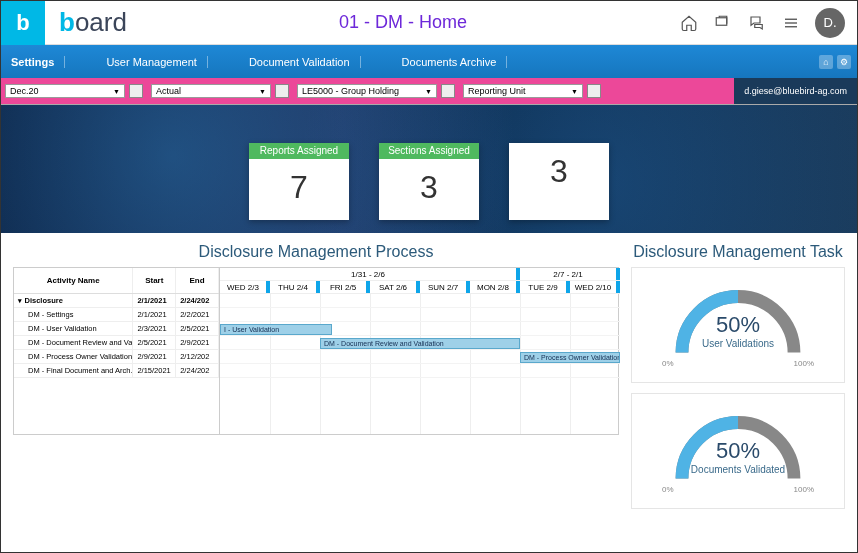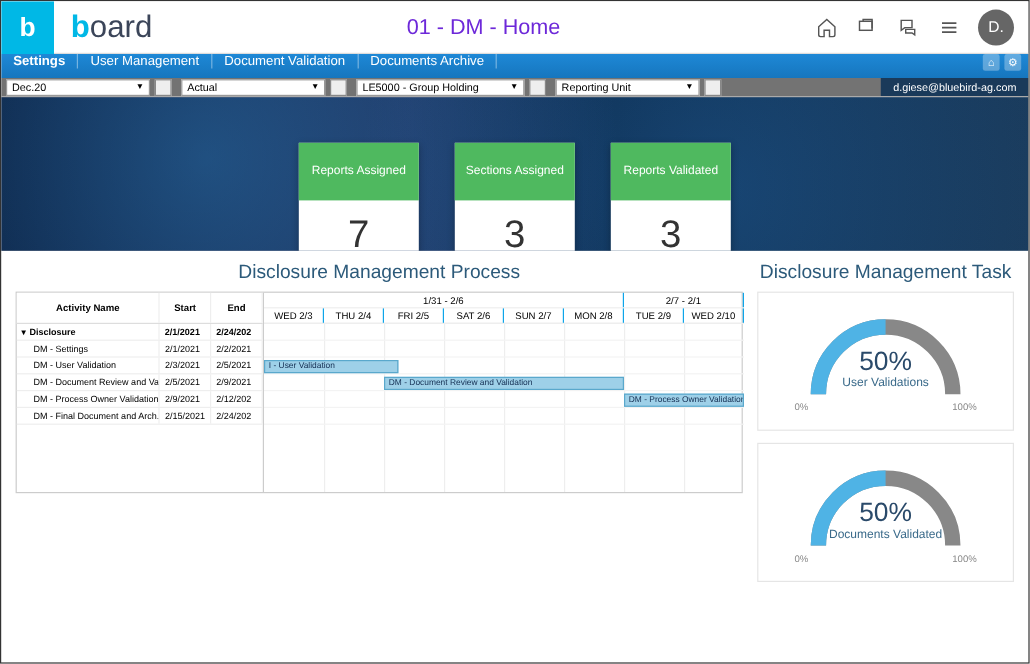--- a/index.html
+++ b/index.html
@@ -58,26 +58,27 @@
 .avatar {
   width: 30px; height: 30px;
   border-radius: 50%;
   background: #666;
   color: #fff;
   display: flex; align-items: center; justify-content: center;
   font-size: 13px;
 }
 
 .nav-bar {
-  height: 20px;
+  height: 33px;
   background: linear-gradient(#1e88d6, #1676be);
   display: flex;
-  align-items: flex-start;
+  align-items: center;
   color: #fff;
   font-size: 11px;
+  gap: 31px;
 }
 .nav-item {
   padding: 0 10px;
   border-right: 1px solid rgba(255,255,255,0.4);
   cursor: pointer;
 }
 .nav-item:first-child { font-weight: 600; }
 .nav-right {
   margin-left: auto;
   display: flex;
@@ -87,22 +88,22 @@
 .nav-micro {
   width: 14px; height: 14px;
   background: rgba(255,255,255,0.3);
   border-radius: 2px;
   display: flex; align-items: center; justify-content: center;
   font-size: 9px;
   cursor: pointer;
 }
 
 .filter-bar {
-  height: 16px;
-  background: #737373;
+  height: 27px;
+  background: #ec4899;
   display: flex;
   align-items: center;
   font-size: 9px;
   border-bottom: 1px solid #aaa;
   text-align: center;
 }
 .filter-select {
   background: #fff;
   border: 1px solid #999;
   height: 14px;
@@ -167,21 +168,21 @@
   background: #fff;
   box-shadow: 0 2px 6px rgba(0,0,0,0.3);
 }
 .card-head {
   background: #4fb95f;
   color: #fff;
   text-align: center;
   font-size: 10px;
   padding: 5px 4px;
   line-height: 1.2;
-  height: 48px;
+  height: 16px;
   display: flex;
   align-items: center;
   justify-content: center;
 }
 .card-val {
   text-align: center;
   font-size: 32px;
   color: #333;
   padding: 10px 0 14px;
 }
@@ -242,21 +243,21 @@
   border-bottom: 1px solid #ddd;
   position: relative;
 }
 .gc-period-row {
   height: 13px;
   display: flex;
   font-size: 8px;
   border-bottom: 1px solid #eee;
 }
 .gc-period-row div {
-  border-right: 1px solid #0ea5e9;
+  border-right: 4px solid #0ea5e9;
   display: flex;
   align-items: center;
   justify-content: center;
 }
 .gc-body {
   position: relative;
   height: 140px;
 }
 .gc-row { height: 14px; position: relative; border-bottom: 1px solid #f3f3f3; }
 .gc-col-line {
@@ -393,21 +394,20 @@
   <div class="cards">
     <div class="card">
       <div class="card-head">Reports Assigned</div>
       <div class="card-val">7</div>
     </div>
     <div class="card">
       <div class="card-head">Sections Assigned</div>
       <div class="card-val">3</div>
     </div>
     <div class="card">
-      <div class="card-head">Reports Validated</div>
       <div class="card-val">3</div>
     </div>
   </div>
 </div>
 
 <div class="content">
 
   <div class="left-panel">
     <div class="section-title">Disclosure Management Process</div>
     <div class="gantt-wrap">

